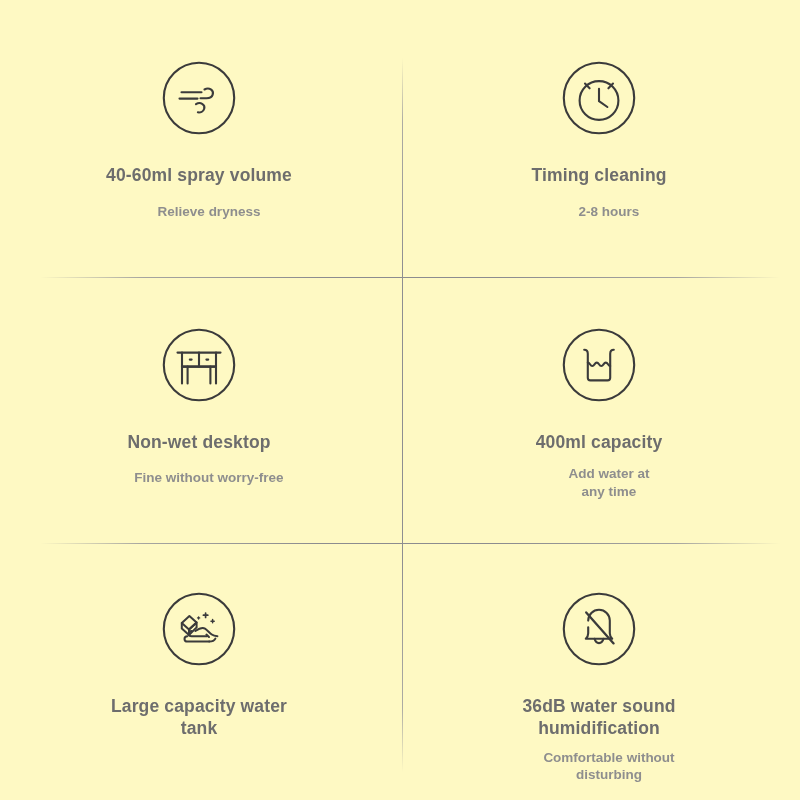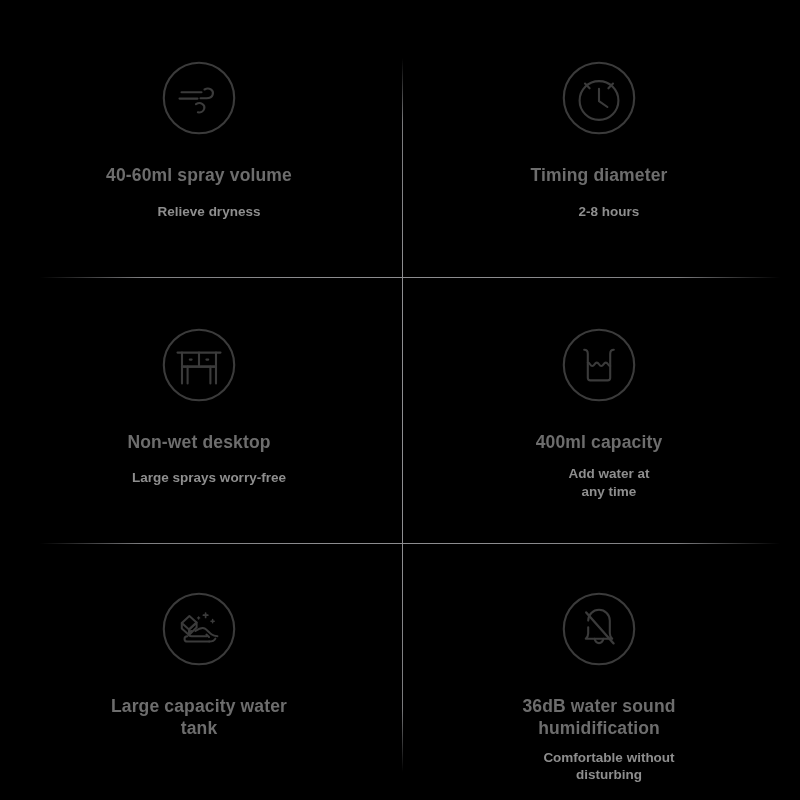--- a/index.html
+++ b/index.html
@@ -10,21 +10,21 @@
   }
   body {
     font-family: "Liberation Sans", "DejaVu Sans", sans-serif;
     -webkit-font-smoothing: antialiased;
   }
 
   .page {
     position: relative;
     width: 800px;
     height: 800px;
-    background: #000000;
+    background: #fef9c3;
     overflow: hidden;
   }
 
   
   .divider-h {
     position: absolute;
     left: 40px;
     width: 740px;
     height: 1px;
     background: linear-gradient(to right,
@@ -152,42 +152,42 @@
     <div class="cell r1 c2">
       <div class="icon-wrap">
         <svg width="78" height="78" viewBox="0 0 78 78" fill="none" stroke="#3b3b3b" stroke-width="2.1" stroke-linecap="round" stroke-linejoin="round">
           <circle cx="39" cy="39" r="35.2"></circle>
           <circle cx="39" cy="41.5" r="19.4"></circle>
           <path d="M25.0 24.5 L29.6 29.3"></path>
           <path d="M53.0 24.5 L48.4 29.3"></path>
           <path d="M39 29.8 V42.2 L47.4 48.0"></path>
         </svg>
       </div>
-      <div class="title">Timing diameter</div>
+      <div class="title">Timing cleaning</div>
       <div class="subtitle">2-8 hours</div>
     </div>
 
     <div class="cell r2 c1">
       <div class="icon-wrap">
         <svg width="78" height="78" viewBox="0 0 78 78" fill="none" stroke="#3b3b3b" stroke-width="2.1" stroke-linecap="round" stroke-linejoin="round">
           <circle cx="39" cy="39" r="35.2"></circle>
           <path d="M17.5 26.6 H60.5"></path>
           <path d="M22.0 26.6 V40.6 H56.0 V26.6"></path>
           <path d="M22.0 40.6 H56.0"></path>
           <path d="M39.0 26.6 V40.6"></path>
           <path d="M22.0 40.6 V57.5"></path>
           <path d="M27.6 40.6 V57.5"></path>
           <path d="M50.4 40.6 V57.5"></path>
           <path d="M56.0 40.6 V57.5"></path>
           <path d="M29.8 33.6 H31.6"></path>
           <path d="M46.4 33.6 H48.2"></path>
         </svg>
       </div>
       <div class="title">Non-wet desktop</div>
-      <div class="subtitle">Large sprays worry-free</div>
+      <div class="subtitle">Fine without worry-free</div>
     </div>
 
     <div class="cell r2 c2">
       <div class="icon-wrap">
         <svg width="78" height="78" viewBox="0 0 78 78" fill="none" stroke="#3b3b3b" stroke-width="2.1" stroke-linecap="round" stroke-linejoin="round">
           <circle cx="39" cy="39" r="35.2"></circle>
           <path d="M24.2 23.8 c2.6,0 3.6,1.6 3.6,4.0 V51.8 a2.6,2.6 0 0 0 2.6,2.6 H47.6 a2.6,2.6 0 0 0 2.6,-2.6 V27.8 c0,-2.4 1.0,-4.0 3.6,-4.0"></path>
           <path d="M27.8 36.6 c2.2,0 2.2,3.4 4.5,3.4 c2.2,0 2.2,-3.4 4.5,-3.4 c2.2,0 2.2,3.4 4.5,3.4 c2.2,0 2.2,-3.4 4.5,-3.4 c2.2,0 2.2,3.4 4.4,3.4"></path>
         </svg>
       </div>

